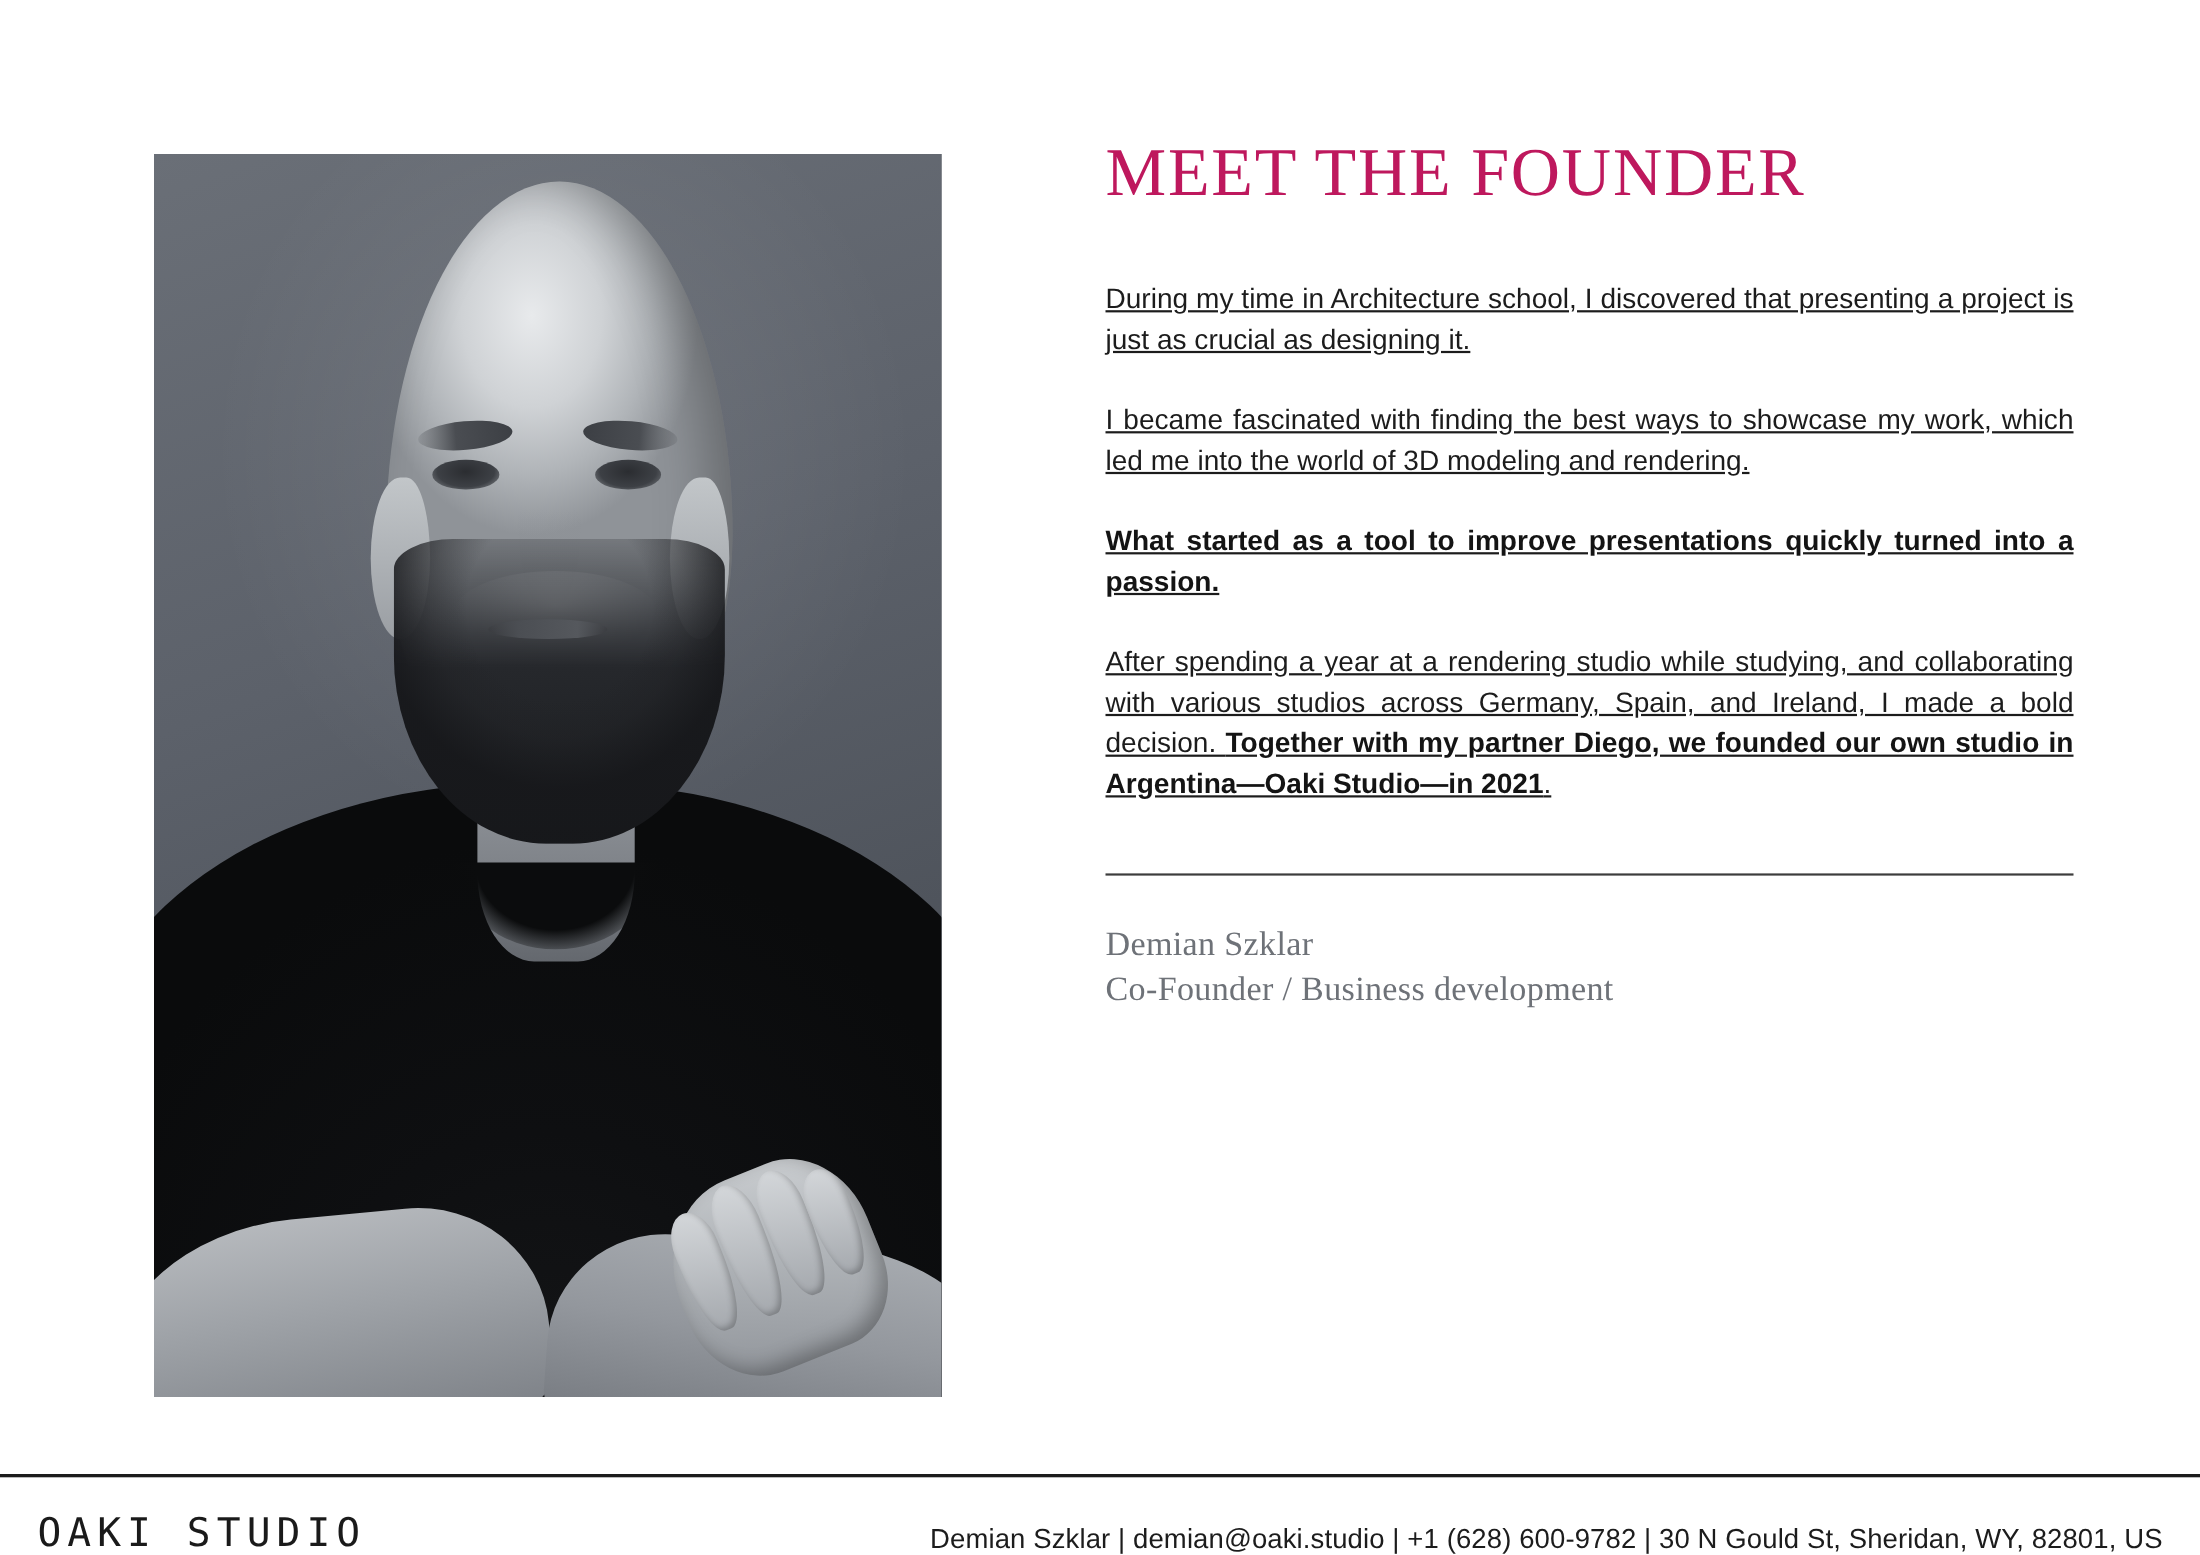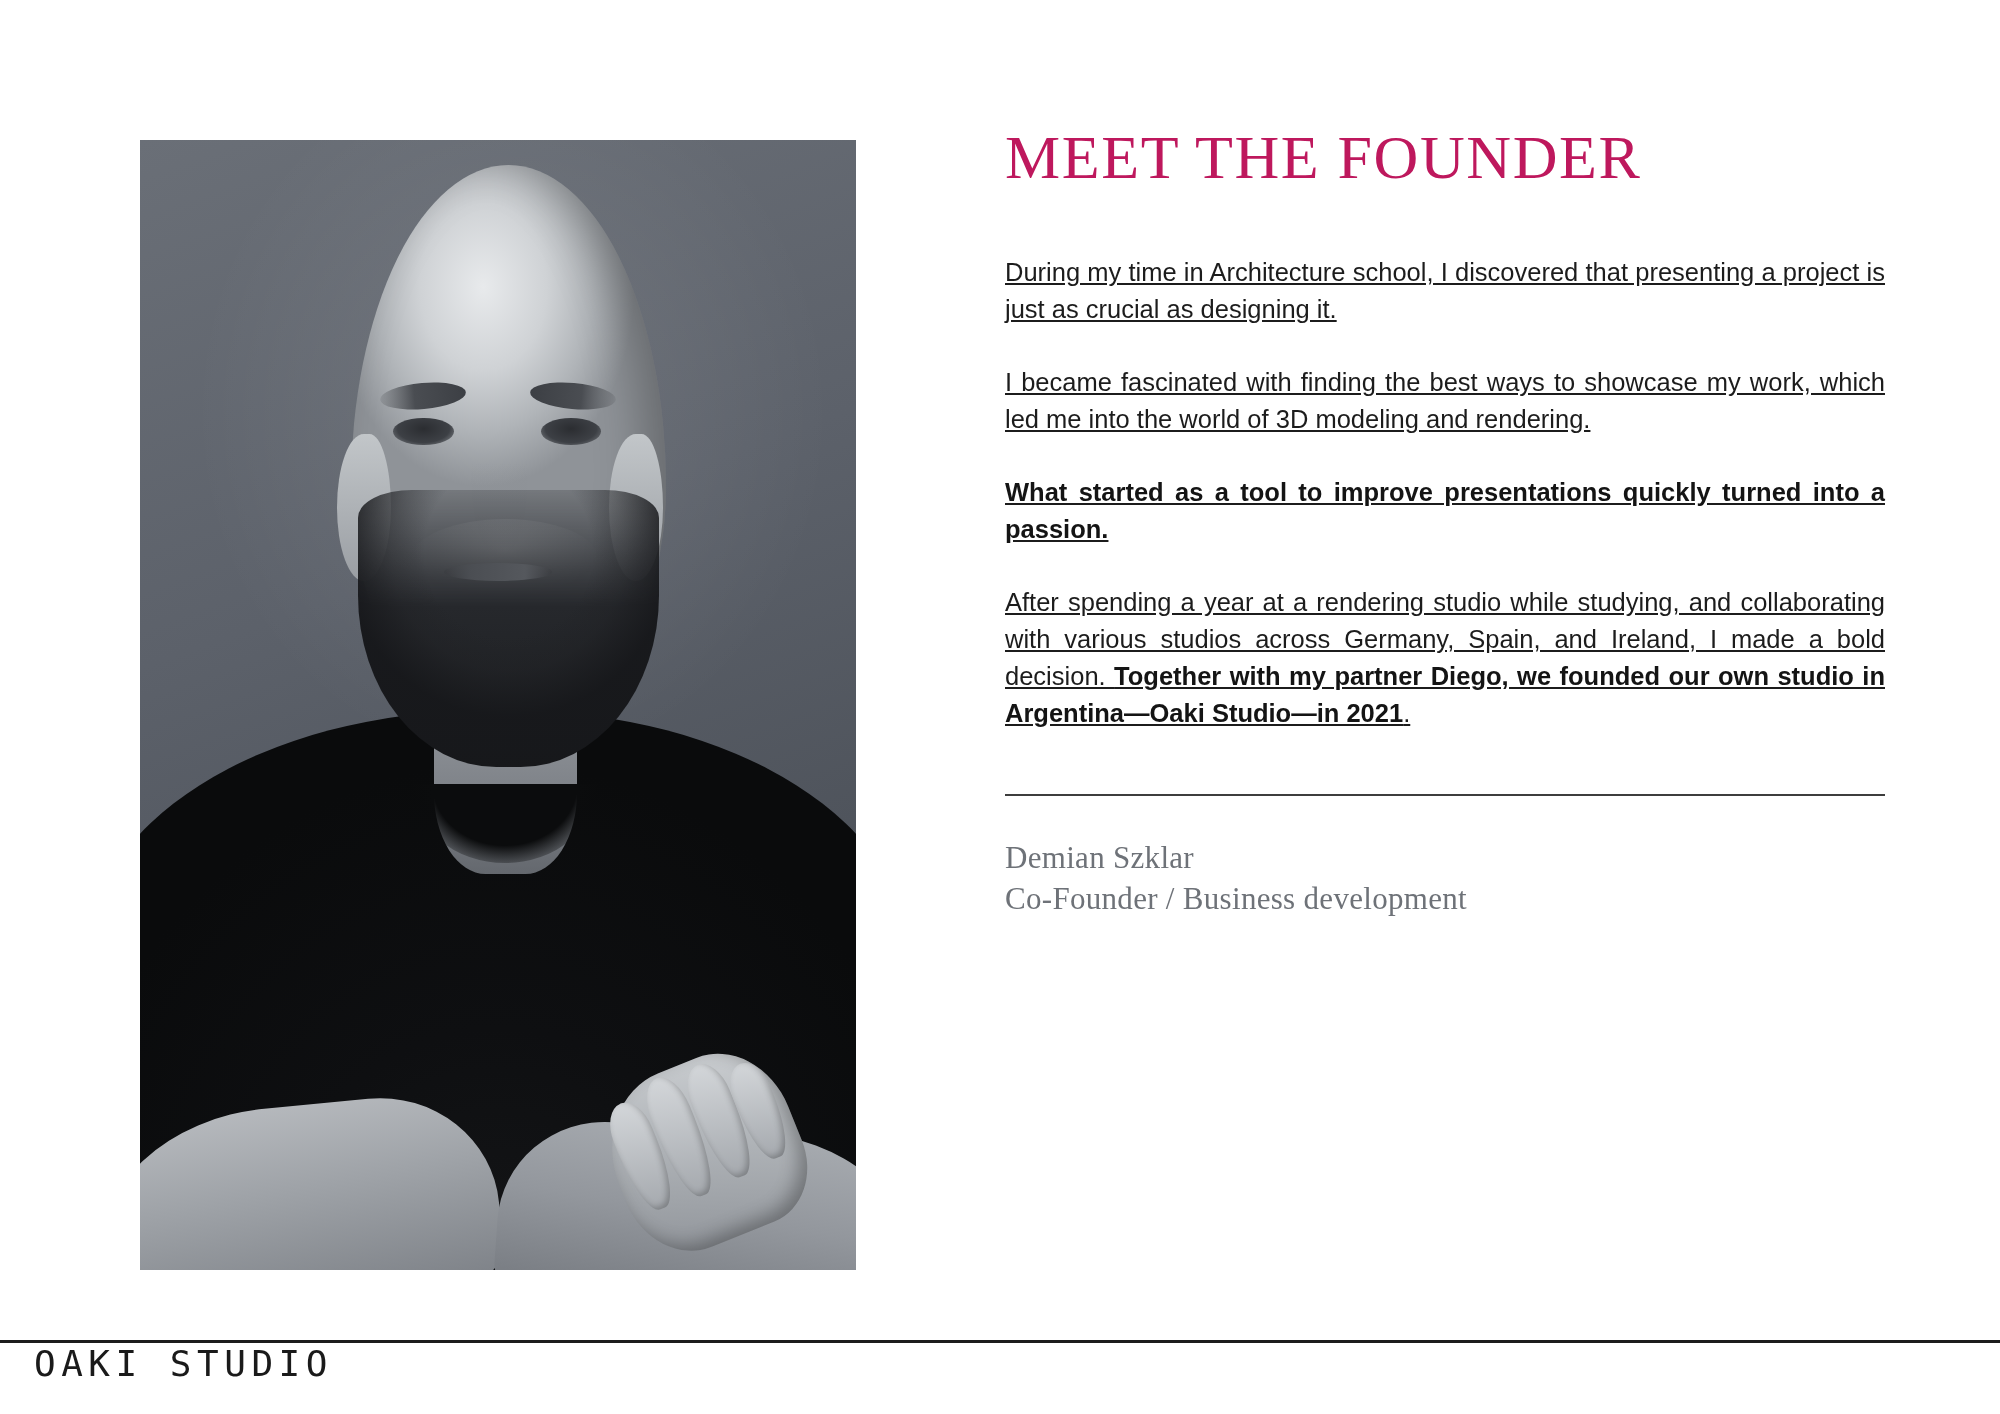--- a/index.html
+++ b/index.html
@@ -249,21 +249,21 @@
     height: 3px;
     background: #1c1c1c;
   }
   .footer {
     position: absolute;
     left: 0;
     top: 1343px;
     width: 2000px;
     height: 71px;
     display: flex;
-    align-items: flex-start;
+    align-items: flex-end;
     justify-content: space-between;
     box-sizing: border-box;
     padding: 0 34px 0 34px;
   }
   .brand {
     font-family: "DejaVu Sans Mono", "Liberation Mono", monospace;
     font-size: 36px;
     letter-spacing: 5.5px;
     color: #1a1a1a;
     font-weight: 400;
@@ -325,15 +325,16 @@
     <div class="signature">
       <div>Demian Szklar</div>
       <div>Co-Founder / Business development</div>
     </div>
 
   </div>
 
   <div class="footer-rule"></div>
   <div class="footer">
     <div class="brand">OAKI STUDIO</div>
+    <div class="contact">Demian Szklar | demian@oaki.studio | +1 (628) 600-9782 | 30 N Gould St, Sheridan, WY, 82801, US</div>
   </div>
 
 </div>
 
 </body></html>

